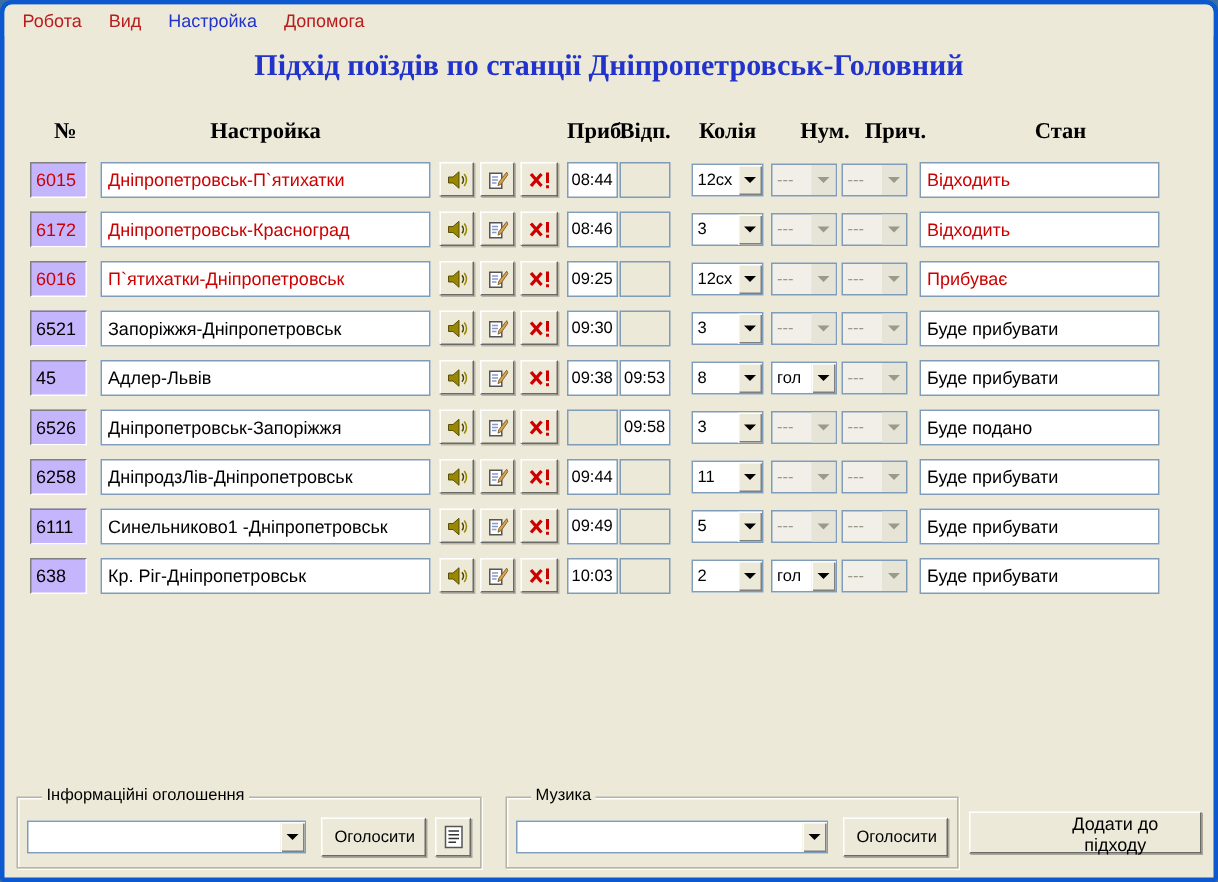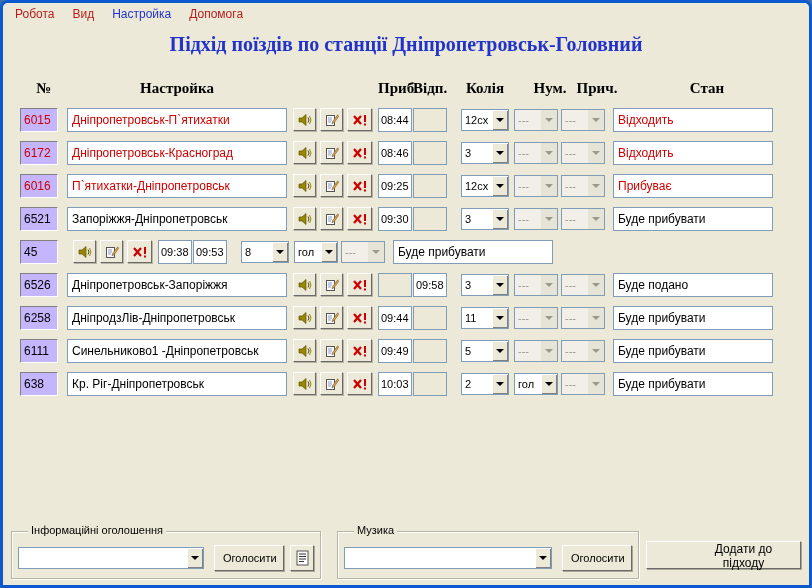--- a/index.html
+++ b/index.html
@@ -371,20 +371,21 @@
         <div class="combo reason disabled">
           <span class="combo-value">---</span>
           <span class="combo-btn">
             <span class="tri"></span>
           </span>
         </div>
         <input class="field status" type="text" readonly="" value="Буде прибувати" style="">
       </div>
       <div class="train-row">
         <span class="cell-id">45</span>
+        <input class="field route" type="text" readonly="" value="Адлер-Львів" style="">
         <button class="icon-btn btn-speaker">
           <span class="icon"><svg width="14" height="14" viewBox="0 0 14 14">
               <polygon points="1,5 4,5 8,1.5 8,12.5 4,9 1,9" fill="#9a8700" stroke="#4d4400" stroke-width="0.6"></polygon>
               <path d="M10 4.5 q2 2.5 0 5" stroke="#4d4400" fill="none"></path>
               <path d="M11.5 3 q3 4 0 8" stroke="#9a8700" fill="none"></path>
             </svg></span>
         </button>
         <button class="icon-btn btn-edit">
           <span class="icon"><svg width="14" height="14" viewBox="0 0 14 14">
               <rect x="1.5" y="2.5" width="8" height="10" fill="#fff" stroke="#555"></rect>

